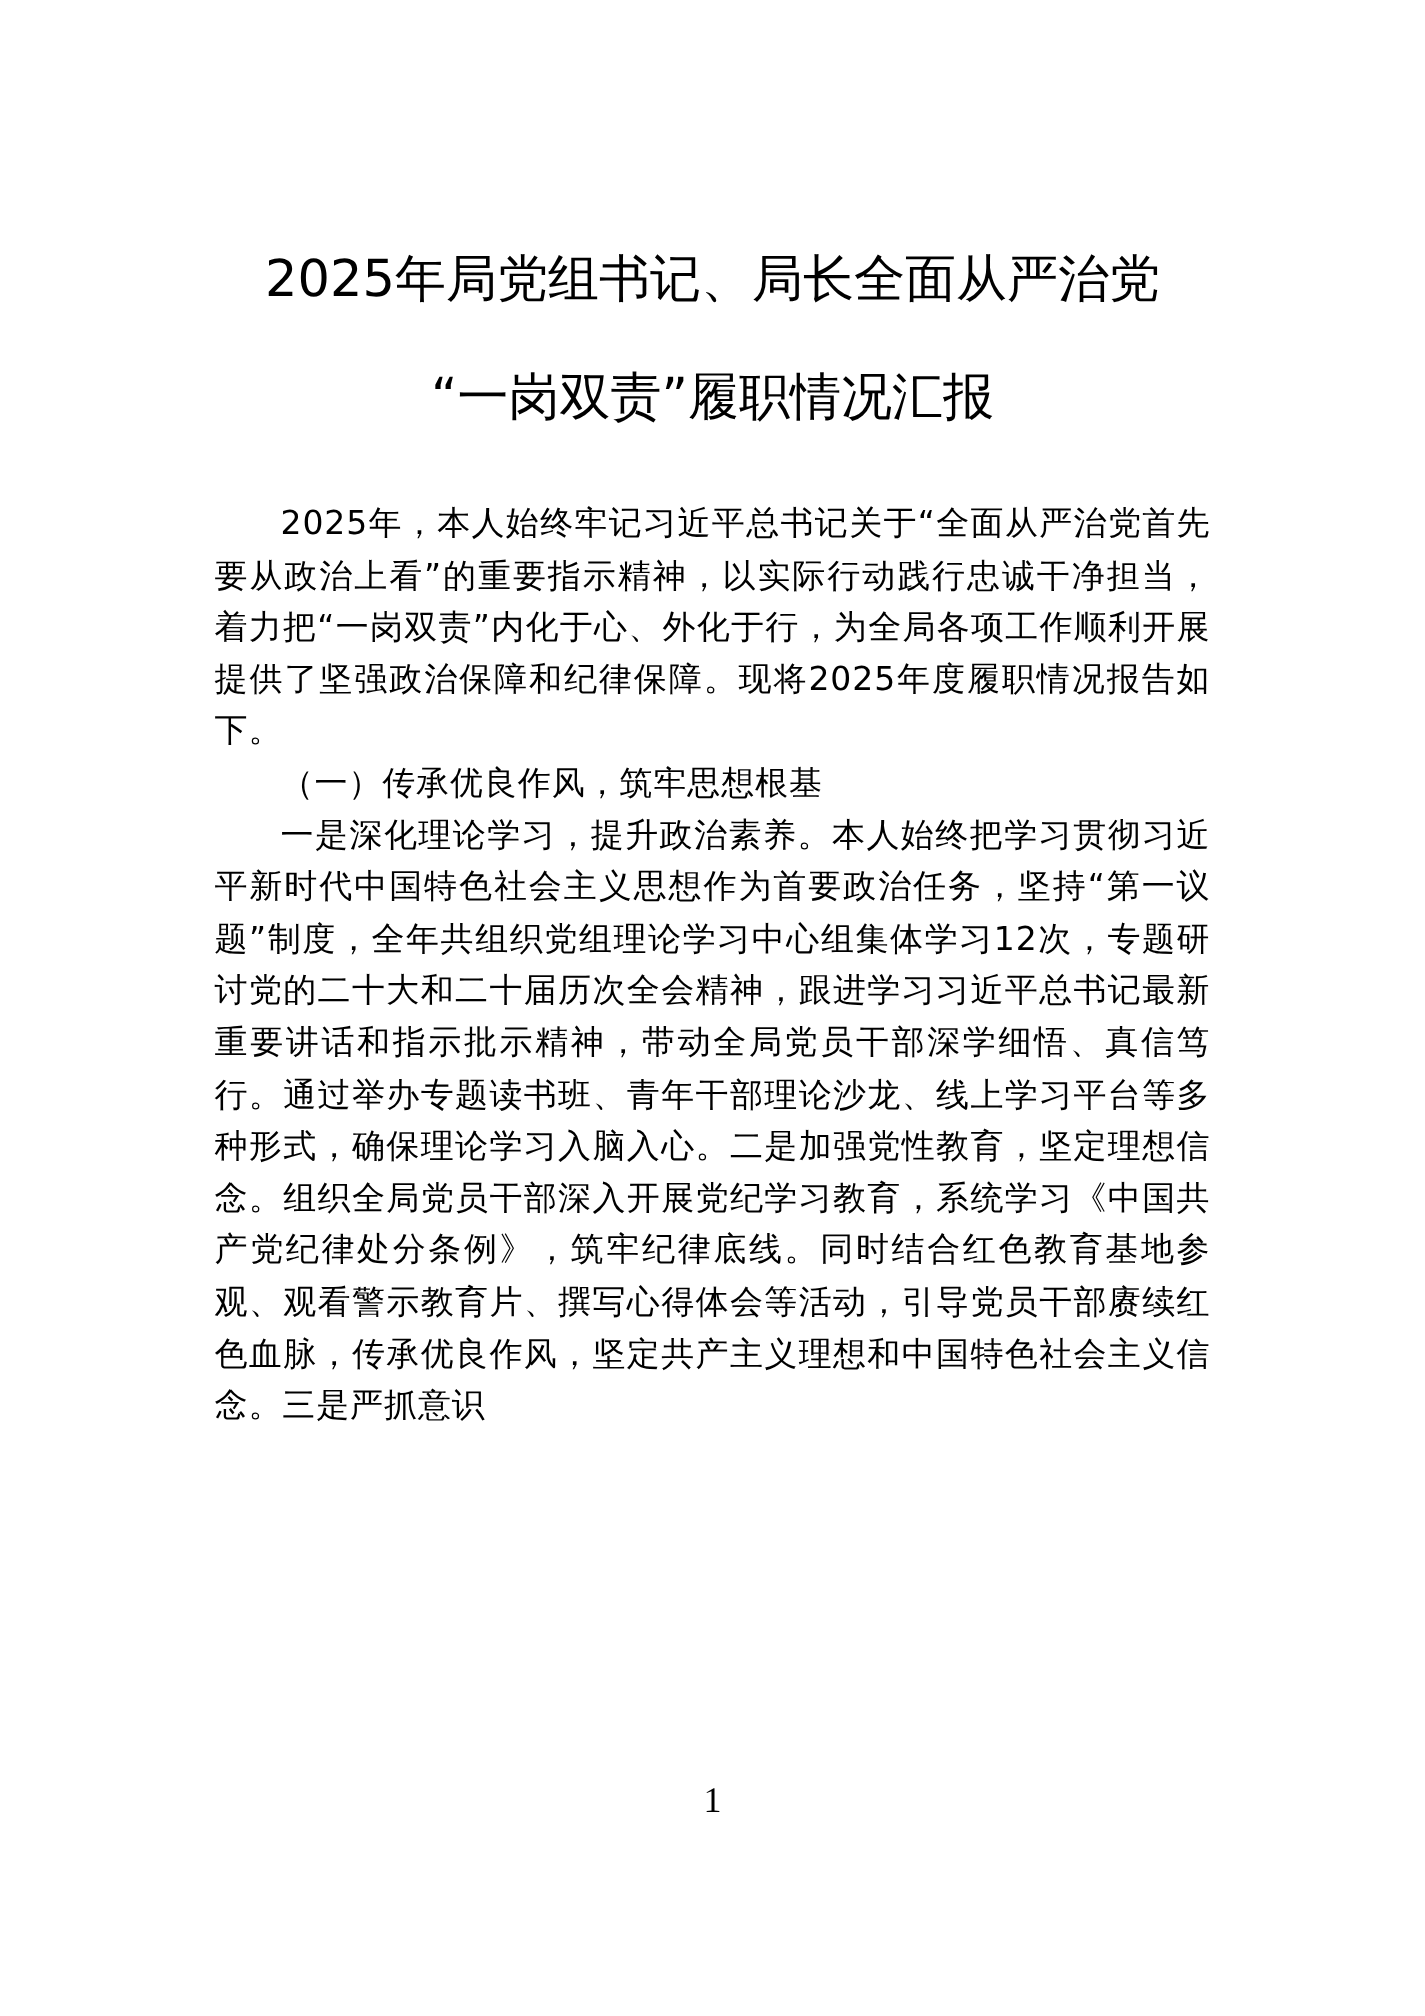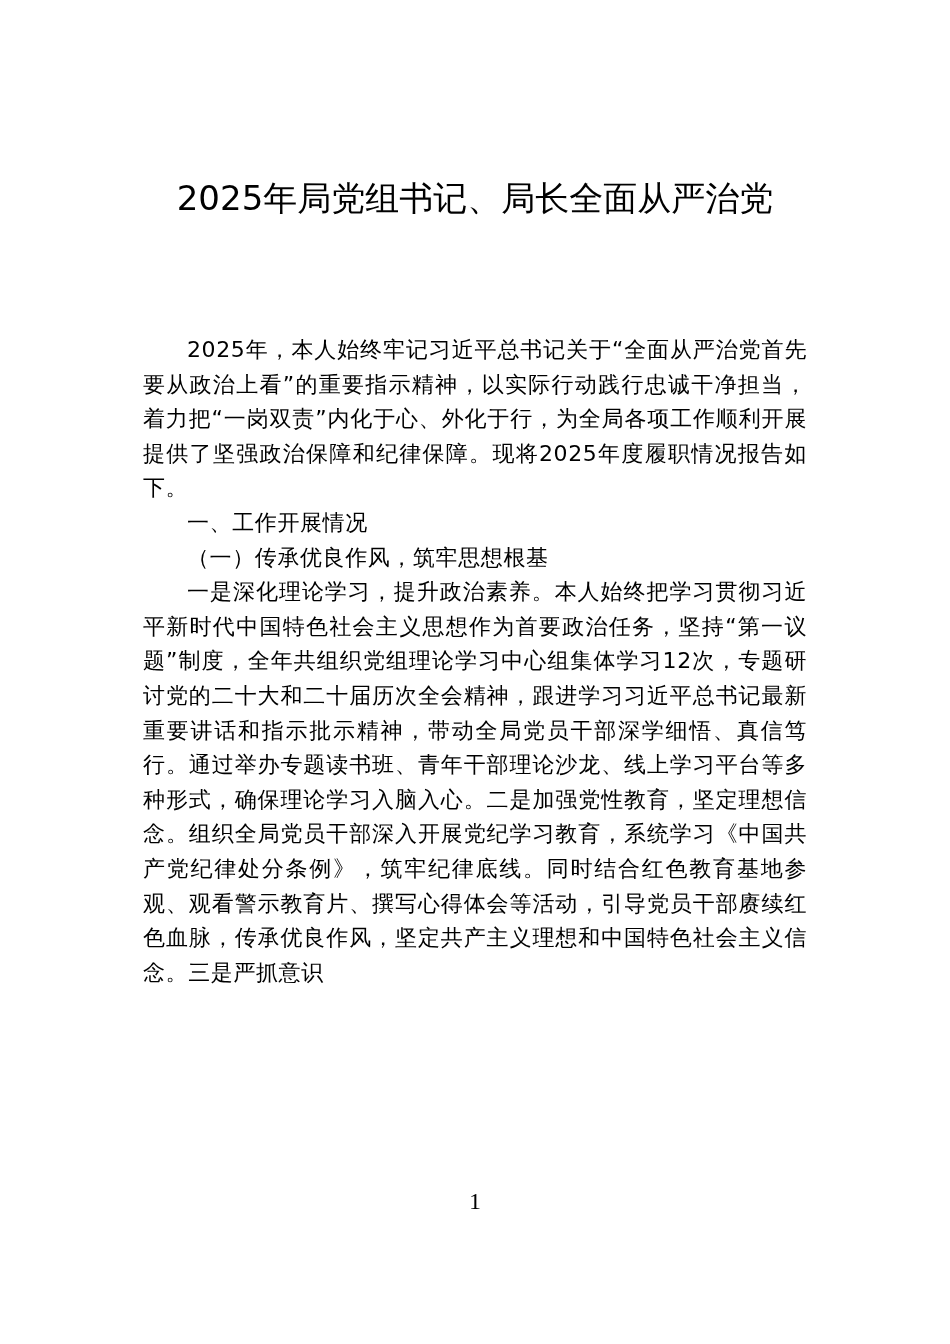--- a/index.html
+++ b/index.html
@@ -1,32 +1,32 @@
 <!DOCTYPE html>
 <html><head>
 <meta charset="utf-8">
 <style>
   html, body { margin: 0; padding: 0; background: #ffffff; }
   body { width: 950px; height: 1344px; position: relative; overflow: hidden; font-family: "DejaVu Sans", "Liberation Sans", sans-serif; color: #000; }
   .page { position: absolute; left: 0; top: 0; width: 950px; height: 1344px; background: #fff; }
   .title { position: absolute; left: 0; width: 950px; text-align: center; font-size: 34px; line-height: 40px; letter-spacing: 0px; }
-  #t1 { top: 178px; }
+  #t1 { top: 166px; }
   #t2 { top: 245px; }
   .body { position: absolute; left: 143px; top: 333px; width: 664px; font-size: 22px; line-height: 34.6px; text-align: justify; letter-spacing: 0.6px; }
   .body p { margin: 0; text-indent: 2em; }
   .body p.h { text-indent: 2em; }
   .pageno { position: absolute; top: 1188px; left: 0; width: 950px; text-align: center; font-family: "Liberation Serif", serif; font-size: 24px; }
 </style>
 </head>
 <body>
 
 <div class="page">
   <div class="title" id="t1">2025年局党组书记、局长全面从严治党</div>
+  <div class="title" id="t2">“一岗双责”履职情况汇报</div>
 
   <div class="body">
     <p>2025年，本人始终牢记习近平总书记关于“全面从严治党首先要从政治上看”的重要指示精神，以实际行动践行忠诚干净担当，着力把“一岗双责”内化于心、外化于行，为全局各项工作顺利开展提供了坚强政治保障和纪律保障。现将2025年度履职情况报告如下。</p>
-    <p class="h">一、工作开展情况</p>
     <p class="h">（一）传承优良作风，筑牢思想根基</p>
     <p>一是深化理论学习，提升政治素养。本人始终把学习贯彻习近平新时代中国特色社会主义思想作为首要政治任务，坚持“第一议题”制度，全年共组织党组理论学习中心组集体学习12次，专题研讨党的二十大和二十届历次全会精神，跟进学习习近平总书记最新重要讲话和指示批示精神，带动全局党员干部深学细悟、真信笃行。通过举办专题读书班、青年干部理论沙龙、线上学习平台等多种形式，确保理论学习入脑入心。二是加强党性教育，坚定理想信念。组织全局党员干部深入开展党纪学习教育，系统学习《中国共产党纪律处分条例》，筑牢纪律底线。同时结合红色教育基地参观、观看警示教育片、撰写心得体会等活动，引导党员干部赓续红色血脉，传承优良作风，坚定共产主义理想和中国特色社会主义信念。三是严抓意识</p>
   </div>
 
   <div class="pageno">1</div>
 </div>
 
 </body></html>

